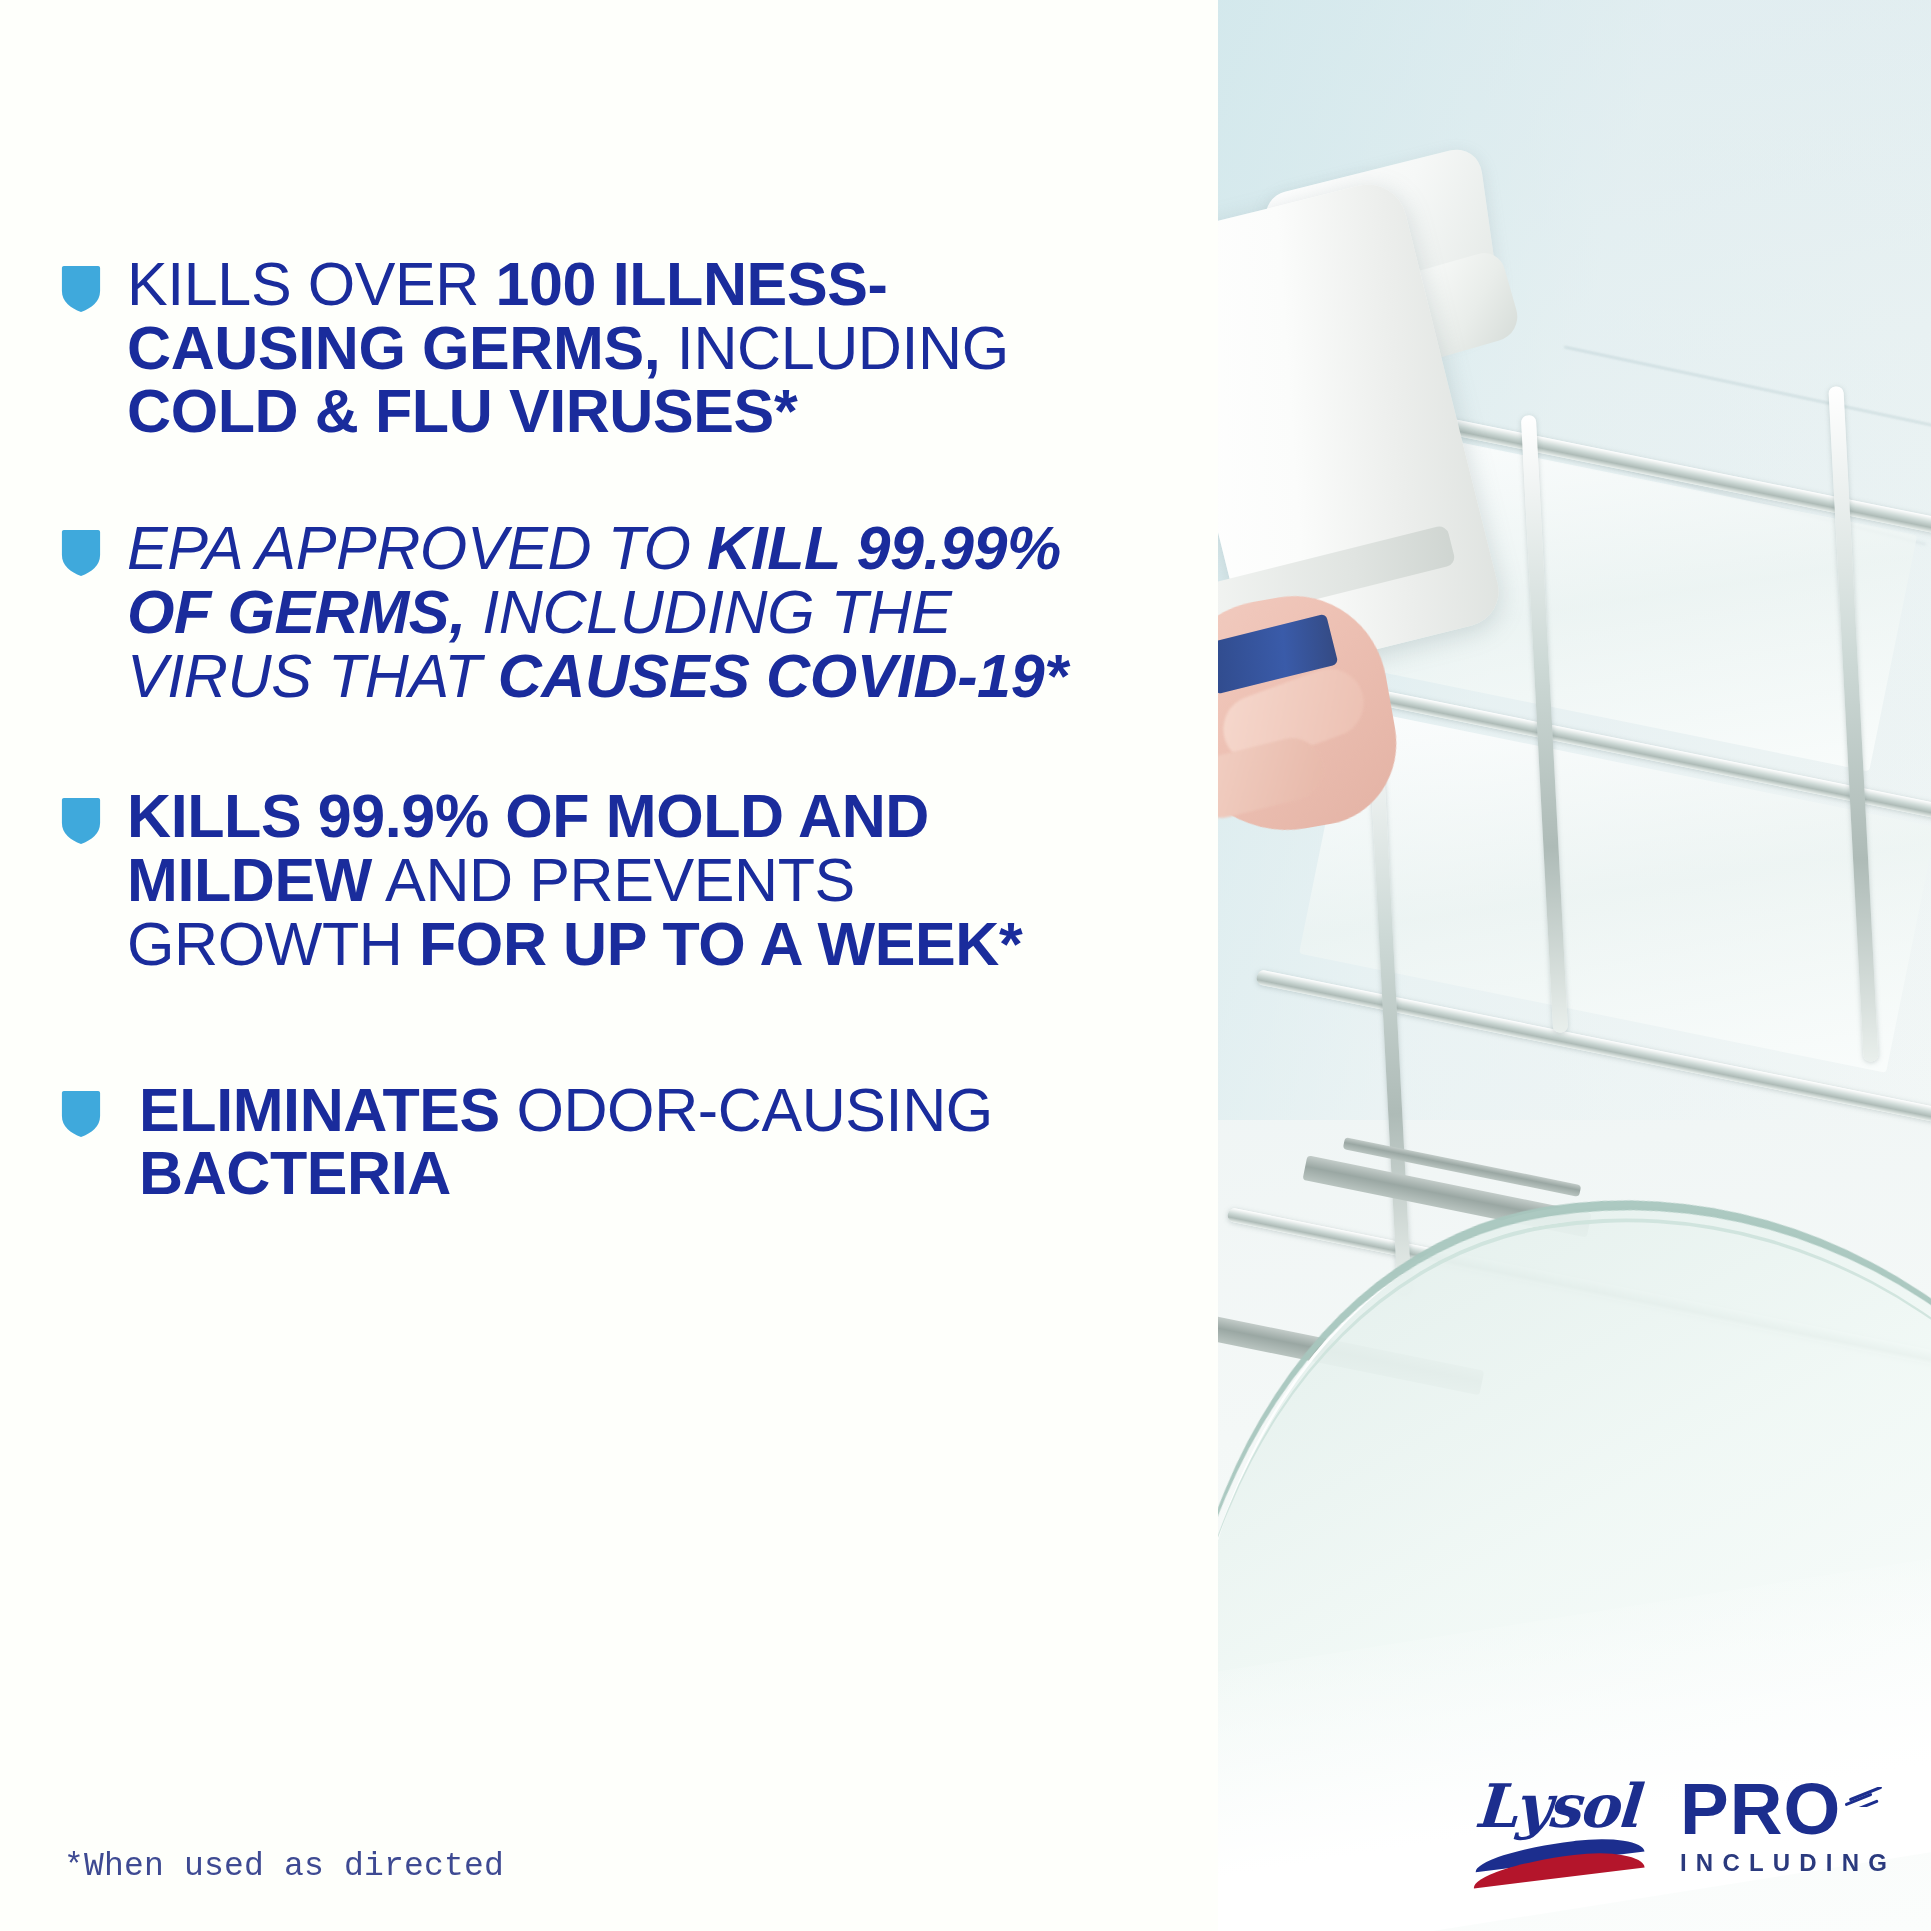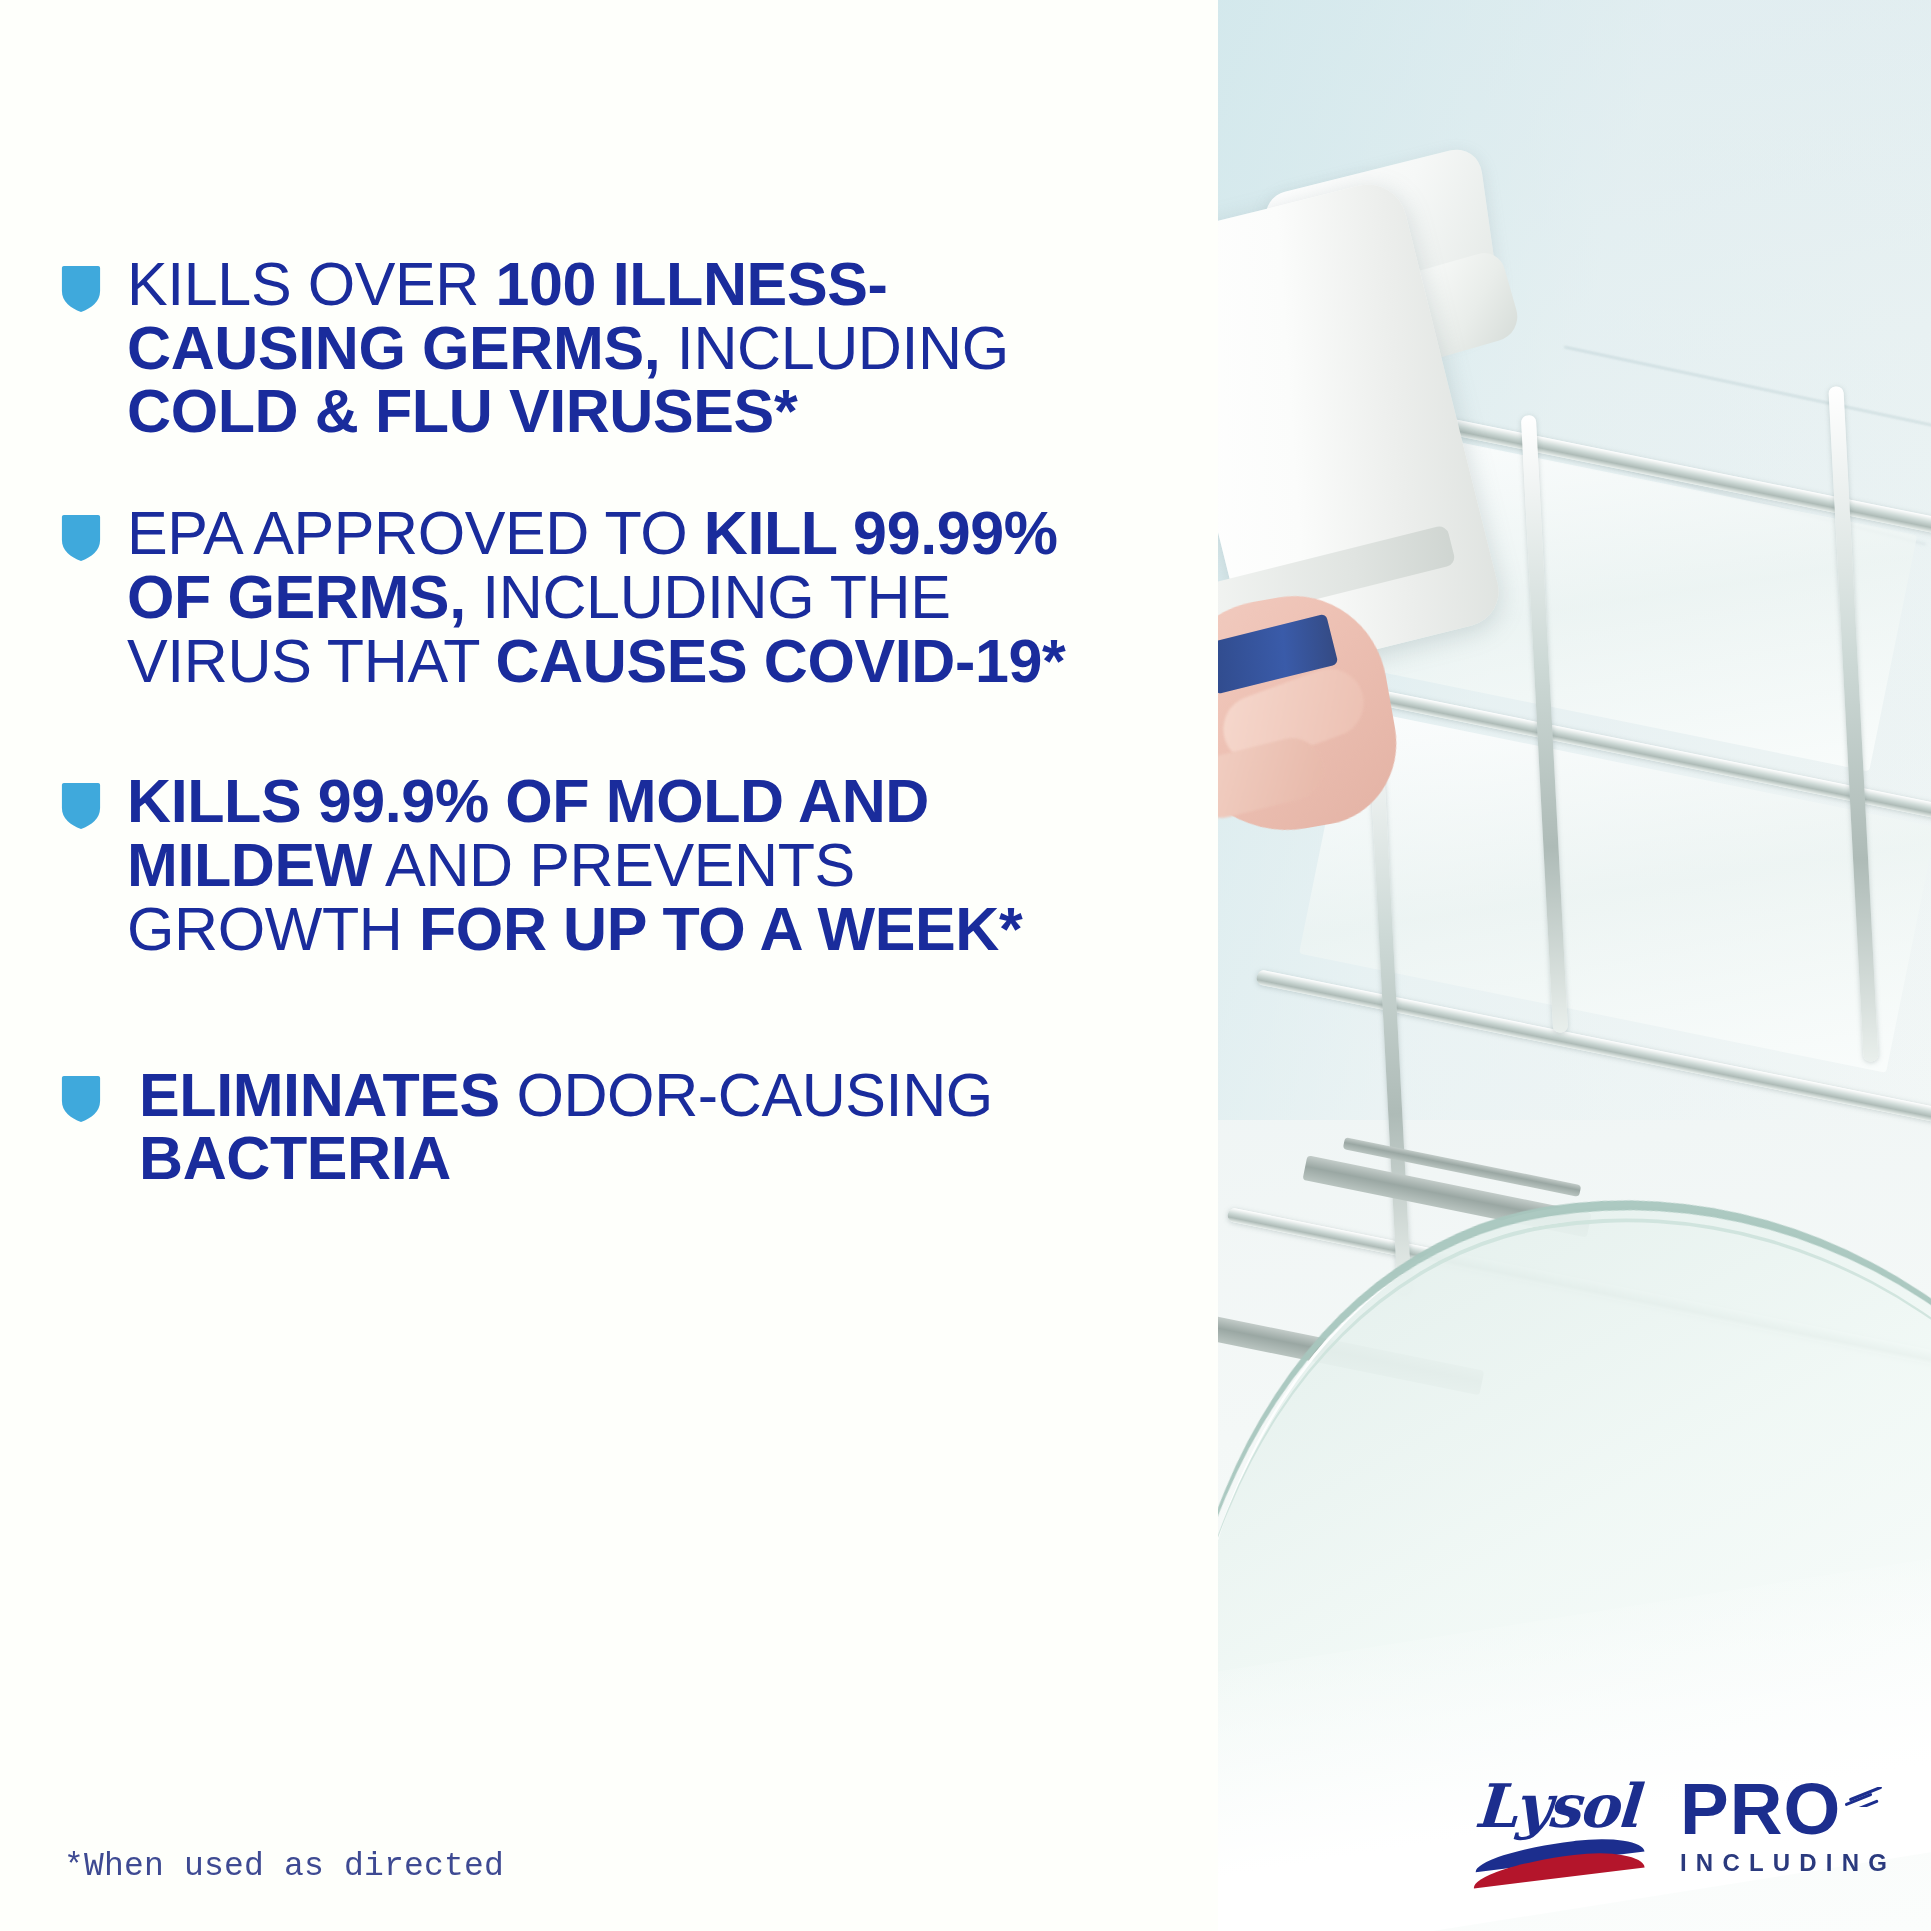--- a/index.html
+++ b/index.html
@@ -52,22 +52,22 @@
     font-size:61px;
     line-height:1.045;
     letter-spacing:-0.4px;
     font-weight:400;
     text-transform:uppercase;
     max-width:966px;
   }
   .bullet-text b { font-weight:700; }
 
   
-  .row-1 { margin-bottom:58px; }
-  .row-2 { margin-bottom:77px; }
+  .row-1 { margin-bottom:73px; }
+  .row-2 { margin-bottom:77px;font-style:italic; }
   .row-3 { margin-bottom:102px; }
 
   
   .footnote {
     position:absolute;
     left:64px;
     bottom:46px;
     color:#3E4A92;
     font-size:33px;
     font-weight:400;

